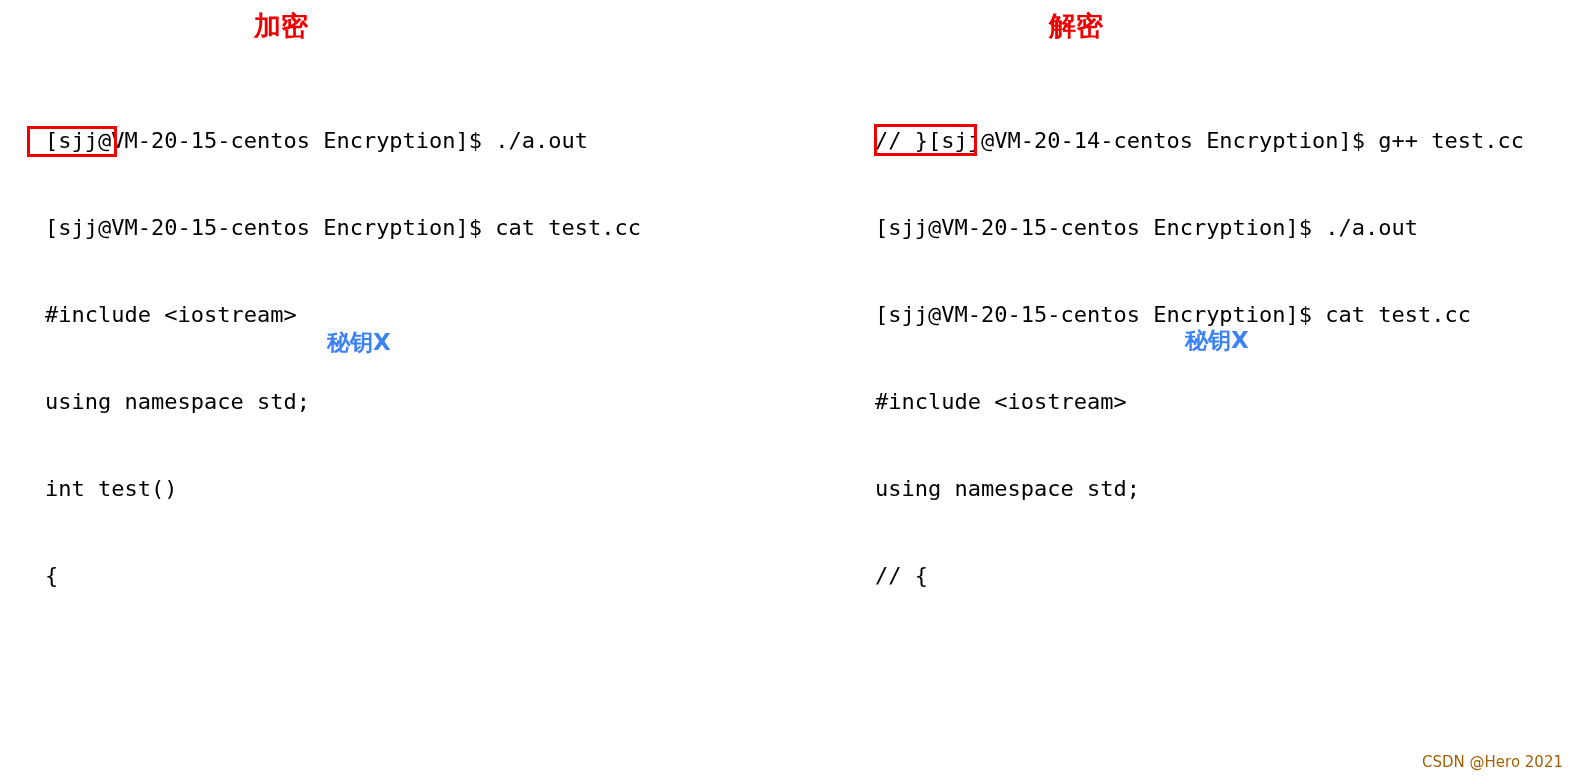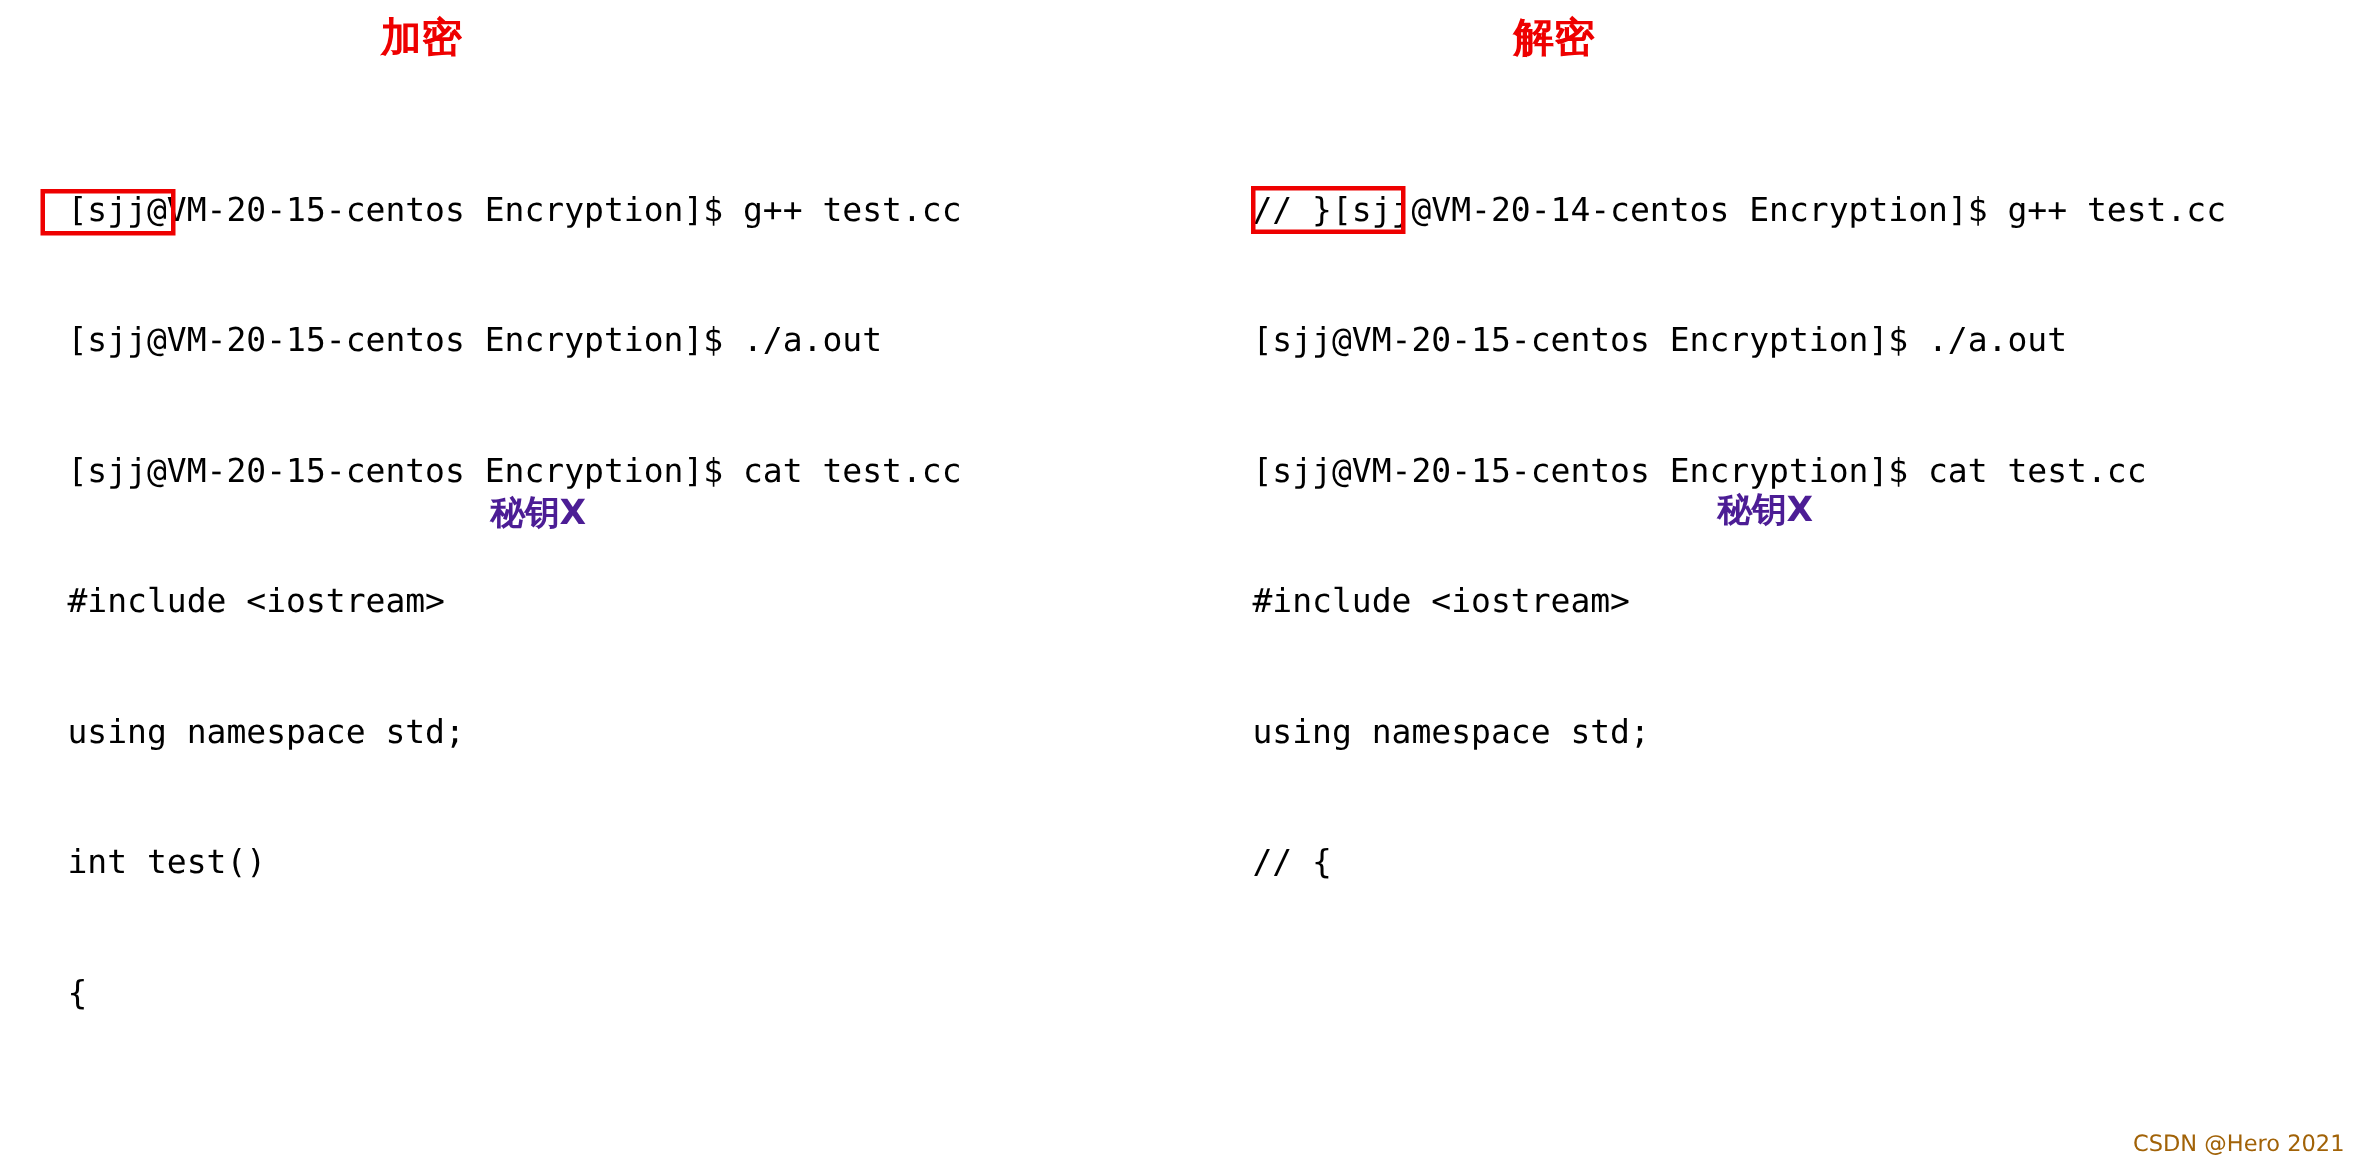--- a/index.html
+++ b/index.html
@@ -15,21 +15,21 @@
     overflow: hidden;
     font-family: "DejaVu Sans Mono", "Liberation Mono", monospace;
   }
 
   .panel {
     position: absolute;
     top: 0;
     height: 779px;
   }
   .panel-left  { left: 0px;   width: 860px; }
-  .panel-right { left: 820px; width: 717px; }
+  .panel-right { left: 860px; width: 717px; }
 
   .panel-title {
     position: absolute;
     top: 12px;
     font-family: "DejaVu Sans", "Liberation Sans", sans-serif;
     font-size: 27px;
     font-weight: 700;
     color: #ee0000;
     letter-spacing: 0px;
     white-space: nowrap;
@@ -66,21 +66,21 @@
   }
   .panel-left  .hl-box { left: 27px;  top: 126px; width: 90px;  height: 31px; }
   .panel-right .hl-box { left: 14px;  top: 124px; width: 103px; height: 32px; }
 
   
   .annot {
     position: absolute;
     font-family: "DejaVu Sans", "Liberation Sans", sans-serif;
     font-size: 23px;
     font-weight: 700;
-    color: #4c1d95;
+    color: #3b82f6;
     white-space: nowrap;
     line-height: 29px;
   }
   .panel-left  .annot { left: 327px; top: 328px; }
   .panel-right .annot { left: 325px; top: 326px; }
 
   .watermark {
     position: absolute;
     right: 14px;
     bottom: 8px;
@@ -91,21 +91,20 @@
   }
 </style>
 </head>
 <body>
 
 <div class="panel panel-left">
 
   <div class="panel-title">加密</div>
 
   <div class="term">
-    <div class="line">[sjj@VM-20-15-centos Encryption]$ g++ test.cc</div>
     <div class="line">[sjj@VM-20-15-centos Encryption]$ ./a.out</div>
     <div class="line">[sjj@VM-20-15-centos Encryption]$ cat test.cc</div>
     <div class="line">#include &lt;iostream&gt;</div>
     <div class="line">using namespace std;</div>
     <div class="line">int test()</div>
     <div class="line">{</div>
     
     
     
     

